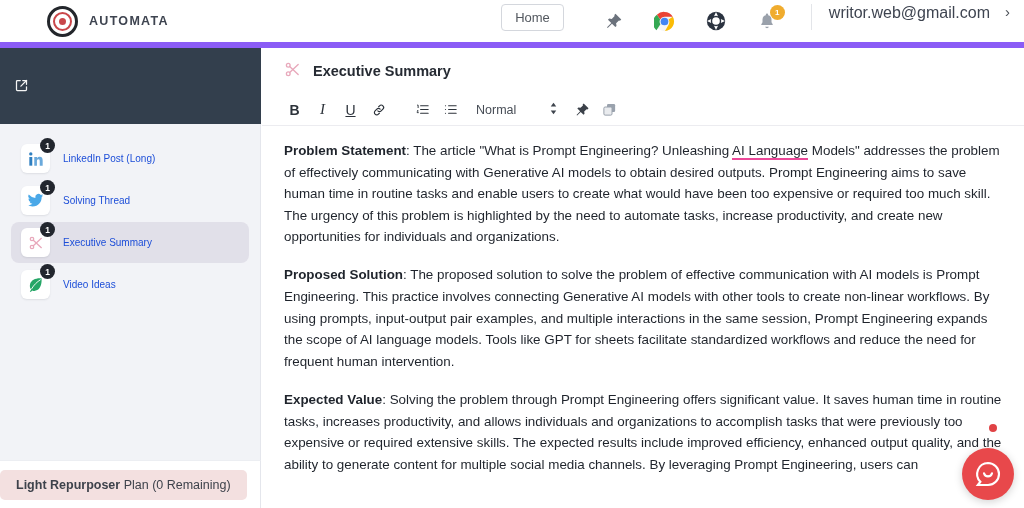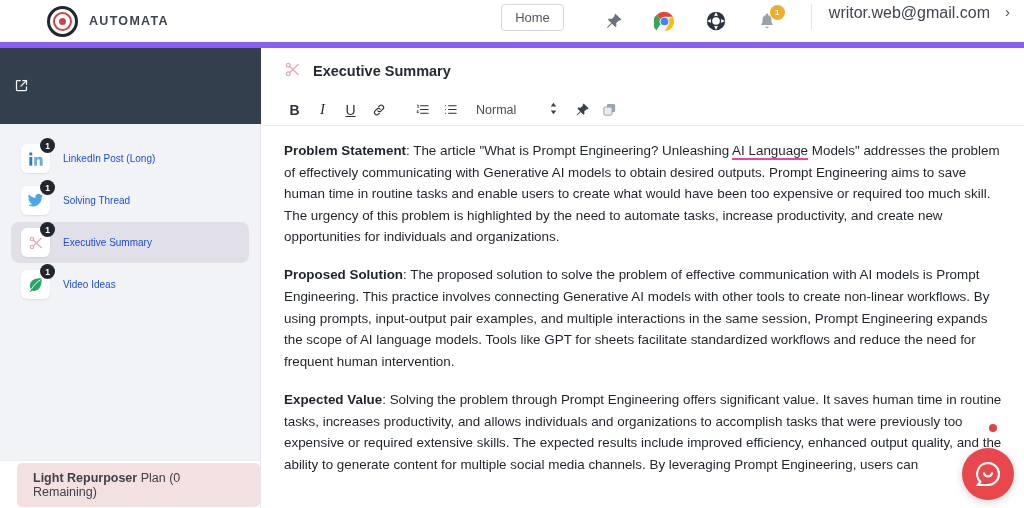--- a/index.html
+++ b/index.html
@@ -79,21 +79,21 @@
     position:absolute; right:-5px; top:-6px; width:15px; height:15px;
     background:#22262e; color:#fff; border-radius:50%; font-size:8.5px;
     font-weight:bold; display:flex; align-items:center; justify-content:center;
   }
   .nav-label { font-size:10px; color:#1d4ed8; }
 
   
   .plan-area {
     position:absolute; left:0; top:460px; width:261px; height:48px;
     background:#ffffff; border-right:1px solid #e4e6ec; border-top:1px solid #eceef2;
-    display:flex; align-items:center; padding-left:17px;
+    display:flex; align-items:center; 
   }
   .plan-pill {
     background:#f3e0e0; border-radius:5px; padding:8px 16px;
     font-size:12.5px; color:#3d424b; cursor:pointer;
   }
   .plan-pill b { font-weight:bold; }
 
   
   .editor {
     position:absolute; left:262px; top:48px; width:762px; height:460px;

